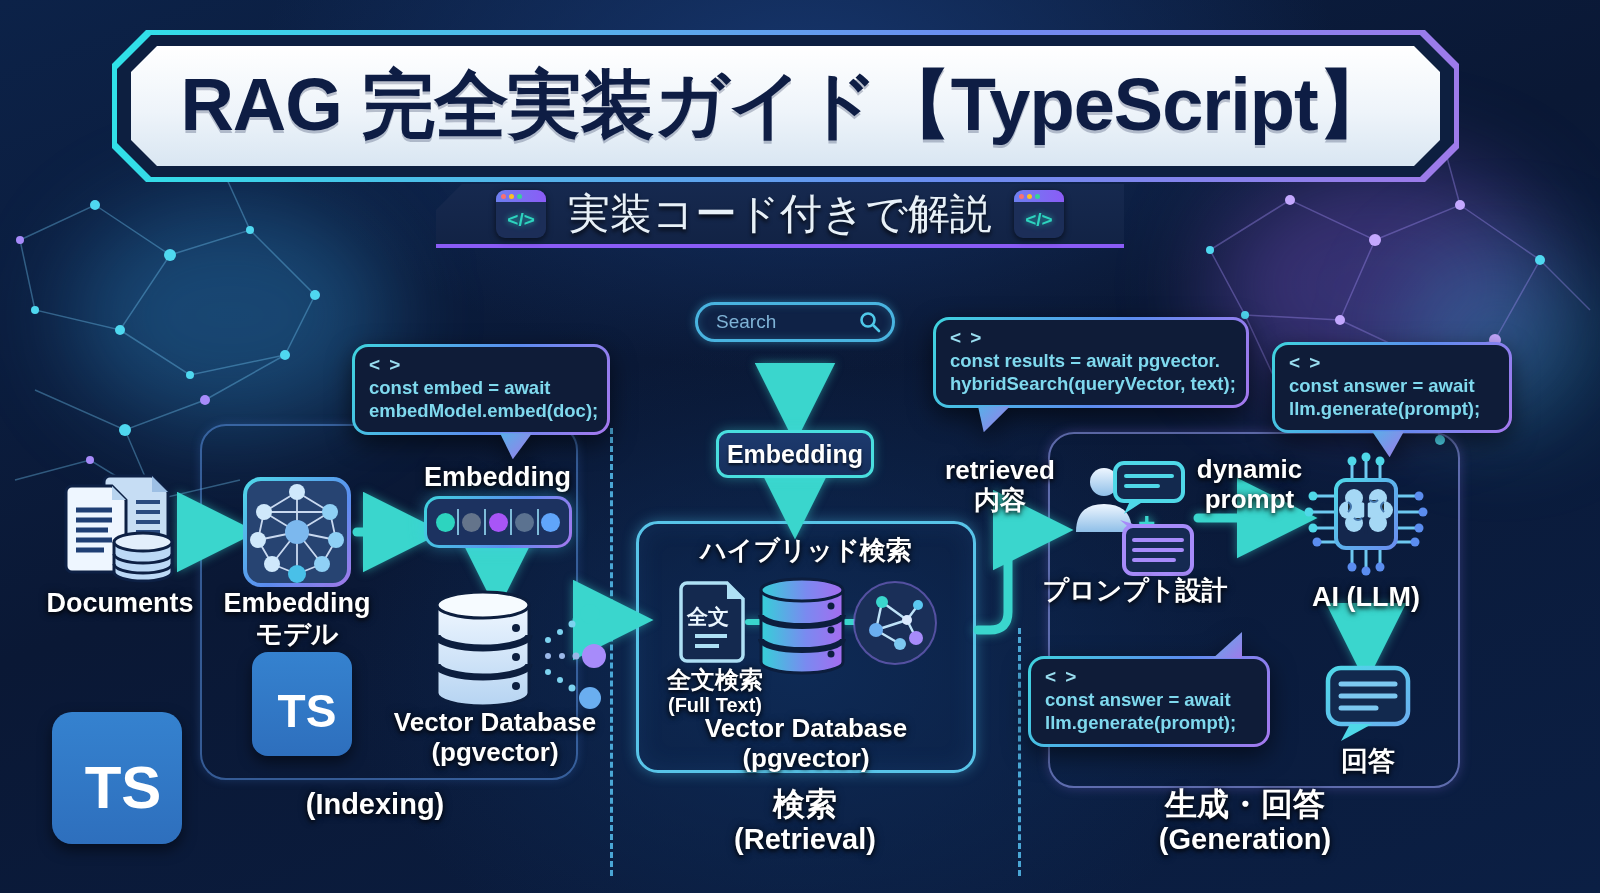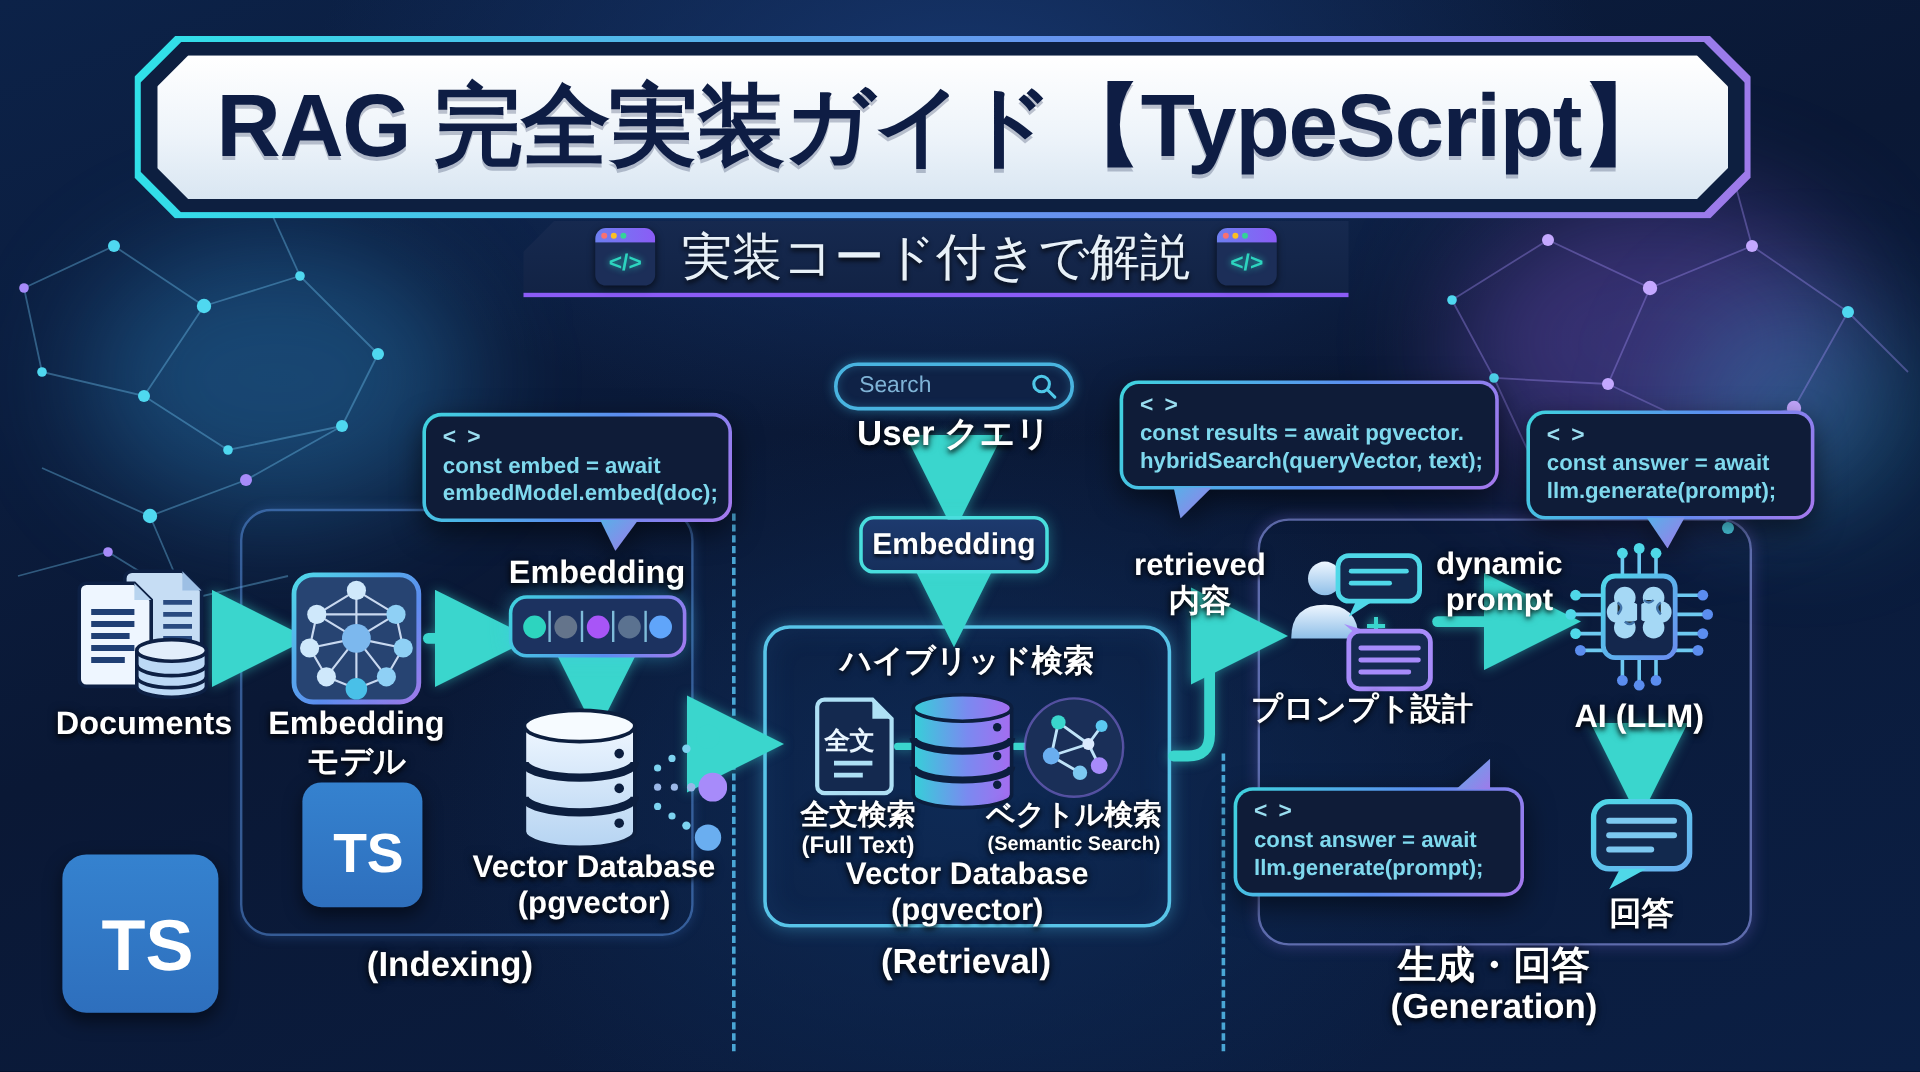--- a/index.html
+++ b/index.html
@@ -344,21 +344,20 @@
     <span style="margin-top:18px;margin-left:12px;">TS</span>
   </div>
 
   <div class="abs searchbar" style="left:695px;top:302px;width:200px;height:40px;">
     <input type="text" placeholder="Search" style="">
     <svg width="24" height="24" viewBox="0 0 24 24" fill="none" stroke="#4fc8e8" stroke-width="2.6">
       <circle cx="10" cy="10" r="6.5"></circle>
         <path d="M15,15 L21,21" stroke-linecap="round"></path>
     </svg>
   </div>
-  <div class="abs lbl" style="left:670px;top:346px;width:250px;font-size:29px;">User クエリ</div>
   <div class="abs btn" style="left:716px;top:430px;width:158px;height:48px;">Embedding</div>
 
   <div class="abs lbl" style="left:646px;top:536px;width:320px;font-size:26px;">ハイブリッド検索</div>
 
   <svg class="abs" style="left:679px;top:580px;" width="70" height="84" viewBox="0 0 70 84">
     <path d="M8,3 h40 l16,16 v56 a6,6 0 0 1 -6,6 h-50 a6,6 0 0 1 -6,-6 v-66 a6,6 0 0 1 6,-6 z" fill="#14294f" stroke="#aee0f5" stroke-width="3.5"></path>
     <path d="M48,3 l16,16 h-16 z" fill="#aee0f5"></path>
     <text x="29" y="44" text-anchor="middle" font-size="21" font-weight="bold" fill="#eaf6ff">全文</text>
     <g stroke="#aee0f5" stroke-width="4">
         <path d="M16,56 H48"></path>
@@ -394,24 +393,20 @@
         <circle cx="64" cy="58" r="7" fill="#a78bfa"></circle>
       <circle cx="48" cy="64" r="6" fill="#7cc8f0"></circle>
         <circle cx="55" cy="40" r="5" fill="#dbeafe"></circle>
     </g>
   </svg>
 
   <div class="abs lbl" style="left:640px;top:666px;width:150px;">
     <div style="font-size:24px;">全文検索</div>
     <div style="font-size:20px;">(Full Text)</div>
   </div>
-  <div class="abs lbl" style="left:805px;top:666px;width:180px;">
-    <div style="font-size:24px;">ベクトル検索</div>
-    <div style="font-size:16.5px;">(Semantic Search)</div>
-  </div>
   <div class="abs lbl" style="left:646px;top:714px;width:320px;font-size:26px;">
     <div>Vector Database</div>
       <div>(pgvector)</div>
   </div>
 
   <div class="abs lbl" style="left:935px;top:456px;width:130px;font-size:26px;">
     <div>retrieved</div>
       <div>内容</div>
   </div>
 
@@ -513,20 +508,21 @@
         <path d="M17,44 H52"></path>
       </g>
     <path d="M26,60 L17,77 L48,60 Z" fill="#4fd8e8"></path>
   </svg>
   <div class="abs lbl" style="left:1324px;top:746px;width:88px;font-size:27px;">回答</div>
 
   <div class="abs lbl" style="left:215px;top:788px;width:320px;">
     <div style="font-size:29px;">(Indexing)</div>
   </div>
   <div class="abs lbl" style="left:705px;top:786px;width:200px;">
+    <div style="font-size:32px;">検索</div>
     <div style="font-size:29px;">(Retrieval)</div>
   </div>
   <div class="abs lbl" style="left:1095px;top:786px;width:300px;">
     <div style="font-size:32px;">生成・回答</div>
     <div style="font-size:29px;">(Generation)</div>
   </div>
 
 </div>
 
 </body></html>

